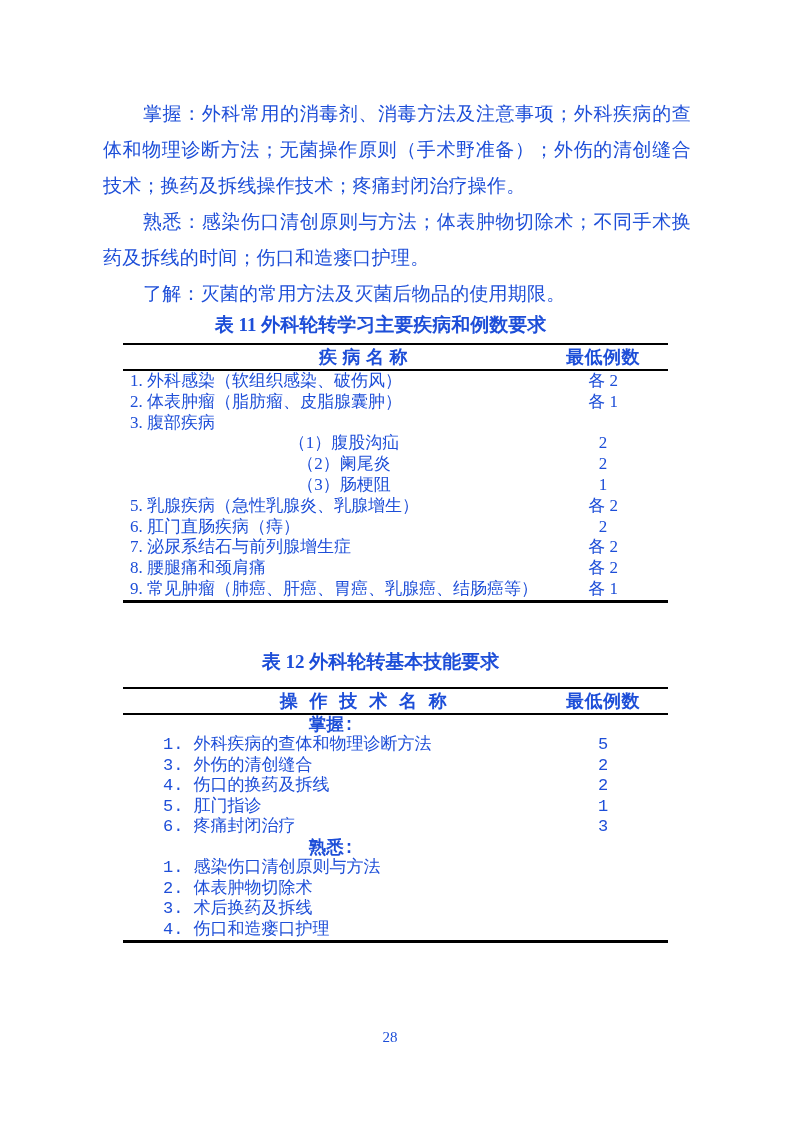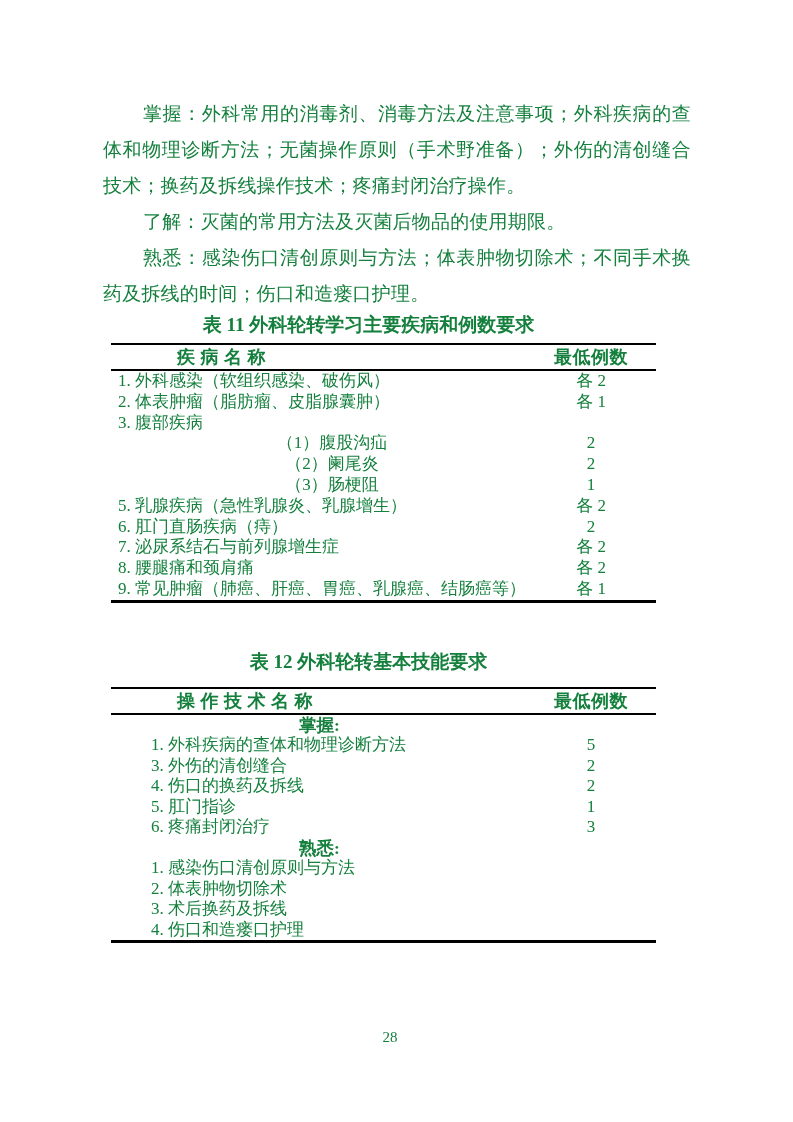--- a/index.html
+++ b/index.html
@@ -3,68 +3,68 @@
 <meta charset="utf-8">
 <style>
   * { box-sizing: border-box; }
   html, body { margin: 0; padding: 0; background: #ffffff; }
   .page {
     position: relative;
     width: 793px;
     height: 1122px;
     background: #ffffff;
     font-family: "Liberation Serif", "DejaVu Serif", serif;
-    color: #15803d;
+    color: #1d4ed8;
     overflow: hidden;
   }
   .content {
     position: absolute;
     left: 103px;
     top: 96px;
     width: 588px;
   }
   .para {
     margin: 0;
     font-size: 19px;
     line-height: 36px;
     text-align: justify;
     text-indent: 40px;
     letter-spacing: 0.2px;
   }
-  .tblwrap { width: 545px; margin-left: 8px; }
+  .tblwrap { width: 545px; margin-left: 20px; }
   .tbl-title {
     font-size: 19px;
     font-weight: bold;
     text-align: center;
     line-height: 26px;
     padding-right: 30px;
     margin: 0;
   }
   #t11-title { margin-top: 0; }
   #t12-title { margin-top: 46px; }
   table.doc-table {
     width: 100%;
     border-collapse: collapse;
     table-layout: fixed;
     border-top: 2.5px solid #000;
     border-bottom: 3px solid #000;
   }
   #t11 { margin-top: 5px; }
-  #t12 { margin-top: 12px; }
+  #t12 { margin-top: 12px; font-family: Liberation Mono, monospace; }
   .col-count { width: 130px; }
   th {
     font-size: 18px;
     font-weight: bold;
     border-bottom: 2px solid #000;
     padding: 0;
     letter-spacing: 0.5px;
   }
   #t11 th { height: 24px; }
   #t12 th { height: 21px; }
-  th.name-h { text-align: left; padding-left: 66px; }
+  th.name-h { text-align: center; padding-left: 66px; }
   th.count-h { text-align: center; }
   td { font-size: 17px; padding: 0; white-space: nowrap; }
   #t11 td { height: 20.8px; line-height: 20.8px; }
   #t12 td { height: 20.5px; line-height: 20.5px; }
   td.count { text-align: center; }
   td.name.k-main { padding-left: 7px; }
   td.name.k-sub { padding-left: 27px; text-align: center; }
   td.name.k-section { padding-left: 2px; font-weight: bold; font-size: 17.5px; text-align: center; }
   td.name.k-item { padding-left: 40px; }
   .pagenum {
@@ -77,22 +77,22 @@
     line-height: 18px;
   }
 </style>
 </head>
 <body>
 
 <div class="page">
   <div class="content">
 
     <p class="para">掌握：外科常用的消毒剂、消毒方法及注意事项；外科疾病的查体和物理诊断方法；无菌操作原则（手术野准备）；外伤的清创缝合技术；换药及拆线操作技术；疼痛封闭治疗操作。</p>
+    <p class="para">熟悉：感染伤口清创原则与方法；体表肿物切除术；不同手术换药及拆线的时间；伤口和造瘘口护理。</p>
     <p class="para">了解：灭菌的常用方法及灭菌后物品的使用期限。</p>
-    <p class="para">熟悉：感染伤口清创原则与方法；体表肿物切除术；不同手术换药及拆线的时间；伤口和造瘘口护理。</p>
 
     <div class="tblwrap">
       <div class="tbl-title" id="t11-title">表 11  外科轮转学习主要疾病和例数要求</div>
       <table class="doc-table" id="t11">
         <colgroup>
             <col>
             <col class="col-count">
           </colgroup>
         <thead>
           <tr>

